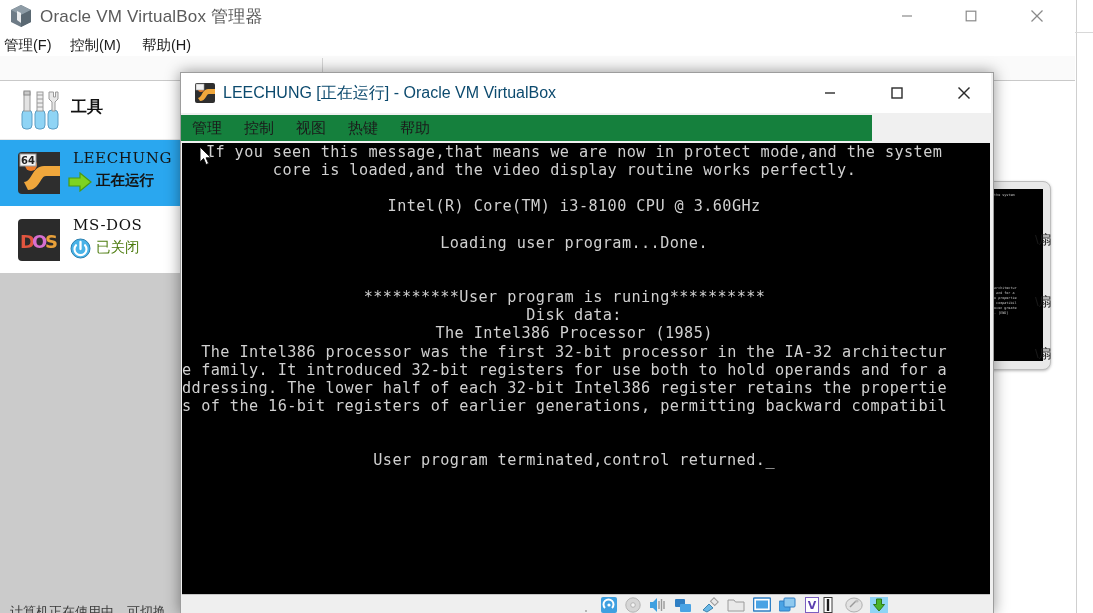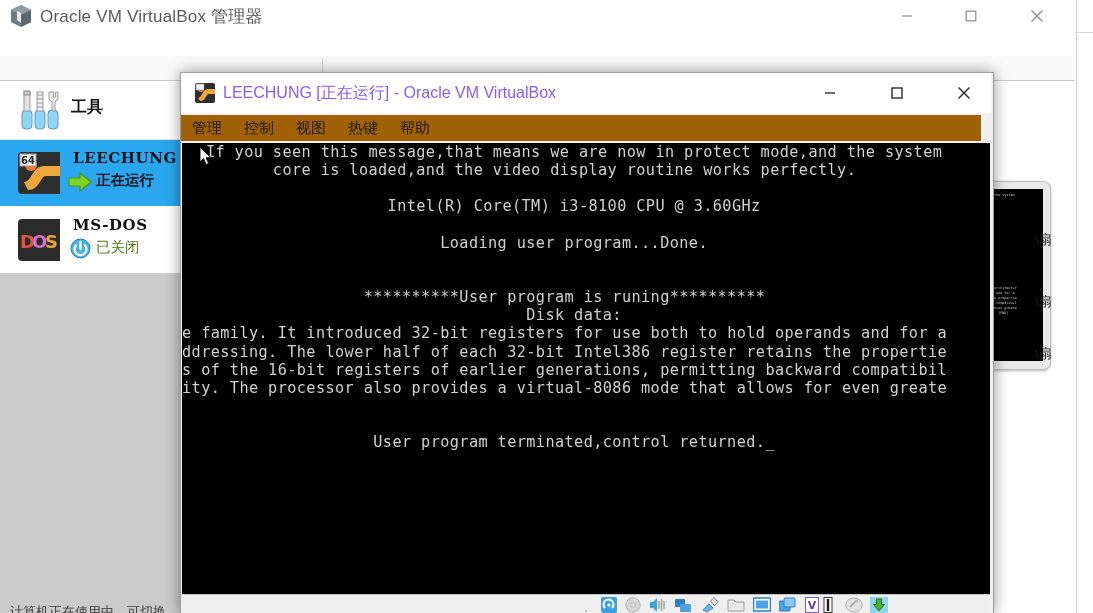--- a/index.html
+++ b/index.html
@@ -29,21 +29,21 @@
 
   
   #mgr-toolbar{position:absolute;left:0;top:56px;width:1075px;height:24px;background:#fafafa;border-bottom:1px solid #c9c9c9;}
   #tb-sep{position:absolute;left:322px;top:2px;width:1px;height:20px;background:#d5d5d5;}
   .tb-icon{position:absolute;top:13px;}
 
   
   #sidebar{position:absolute;left:0;top:81px;width:322px;height:532px;background:#ffffff;}
   .vm-row{position:absolute;left:0;width:322px;height:64px;}
   .vm-row .vm-icon{position:absolute;left:18px;top:12px;width:63px;height:42px;border-radius:4px;overflow:hidden;}
-  .vm-row .vm-name{position:absolute;left:73px;font-size:15px;font-weight:bold;color:#111;white-space:nowrap;
+  .vm-row .vm-name{position:absolute;left:73px;font-size:15px;font-weight:normal;color:#111;white-space:nowrap;
      font-family:"DejaVu Serif","Liberation Serif",serif;letter-spacing:.6px;}
   .vm-row .vm-state{position:absolute;left:96px;font-size:14.5px;white-space:nowrap;color:#4d7c0f;}
   #row-tools{top:0;height:58px;background:#ffffff;border-bottom:1px solid #e7e7e7;}
   #row-tools .tools-label{position:absolute;left:71px;top:16px;font-size:16px;font-weight:bold;color:#111;
      font-family:"DejaVu Serif","Liberation Serif",serif;}
   #row-leechung{top:59px;height:66px;background:#2aa7ef;}
   #row-leechung .vm-name{top:9px;color:#141414;}
   #row-leechung .vm-state{top:31px;color:#141414;font-weight:bold;}
   #row-msdos{top:126px;height:66px;background:#ffffff;}
   #row-msdos .vm-name{top:9px;}
@@ -58,25 +58,25 @@
   #preview-screen{position:absolute;left:6px;top:7px;width:54px;height:172px;background:#000;overflow:hidden;}
   .pv-line{position:absolute;color:#cfcfcf;font-family:"DejaVu Sans Mono","Liberation Mono",monospace;
      font-size:3.4px;line-height:4.4px;white-space:nowrap;letter-spacing:0;}
   .detail-row{position:absolute;left:712px;font-size:13px;color:#1a1a1a;white-space:nowrap;}
 
   
   #vmwin{position:absolute;left:180px;top:72px;width:812px;height:541px;background:#f0f0f0;
      box-shadow:0 0 14px rgba(0,0,0,.42);border:1px solid #9d9d9d;border-bottom:none;}
   #vm-titlebar{position:absolute;left:0;top:0;width:810px;height:40px;background:#ffffff;}
   #vm-icon{position:absolute;left:14px;top:10px;width:20px;height:20px;border-radius:2px;overflow:hidden;}
-  #vm-title{position:absolute;left:42px;top:8px;font-size:16px;color:#8b5cf6;line-height:24px;white-space:nowrap;}
+  #vm-title{position:absolute;left:42px;top:8px;font-size:16px;color:#0c4a6e;line-height:24px;white-space:nowrap;}
   #vm-min{left:622px;top:0;} #vm-max{left:689px;top:0;} #vm-close{left:756px;top:0;}
   #vmwin .win-ctl{height:40px;width:54px;}
 
-  #vm-menubar{position:absolute;left:0;top:42px;width:800px;height:26px;background:#a16207;}
+  #vm-menubar{position:absolute;left:0;top:42px;width:691px;height:26px;background:#15803d;}
   .vm-menu{position:absolute;top:0;font-size:15px;color:#1b1b1b;line-height:26px;white-space:nowrap;}
   #vmm0{left:11px;} #vmm1{left:63px;text-align:center;} #vmm2{left:115px;} #vmm3{left:167px;} #vmm4{left:219px;}
 
   
   #console{position:absolute;left:1px;top:70px;width:808px;height:451px;background:#000000;overflow:hidden;}
   #console-inner{position:absolute;left:0;top:0;}
   .cl{
     font-family:"DejaVu Sans Mono","Liberation Mono",monospace;
     font-size:15.2px;line-height:18.15px;color:#d0d0d0;white-space:pre;
     letter-spacing:0.42px;height:18.15px;text-align:center;
@@ -117,20 +117,25 @@
         </svg>
     </div>
     <div class="win-ctl" id="mgr-close">
       <svg width="13" height="13" viewBox="0 0 13 13">
           <line x1="1" y1="1" x2="12" y2="12" stroke="#8a8a8a" stroke-width="1.2"></line>
           <line x1="12" y1="1" x2="1" y2="12" stroke="#8a8a8a" stroke-width="1.2"></line>
         </svg>
     </div>
   </div>
 
+  <div id="mgr-menubar">
+    <span class="mgr-menu" id="mm0">管理(F)</span>
+    <span class="mgr-menu" id="mm1">控制(M)</span>
+    <span class="mgr-menu" id="mm2">帮助(H)</span>
+  </div>
 
   <div id="mgr-toolbar">
     <div id="tb-sep"></div>
     <span class="tb-icon" style="left:400px;">
       <svg width="26" height="11" viewBox="0 0 26 11">
           <polygon points="3,11 7,3 11,11" fill="#3d78c8"></polygon>
           <polygon points="10,11 14,4 18,11" fill="#4a86d6"></polygon>
           <polygon points="17,11 21,3 25,11" fill="#3d78c8"></polygon>
         </svg>
     </span>
@@ -295,24 +300,25 @@
         <div class="cl">  If you seen this message,that means we are now in protect mode,and the system</div>
         <div class="cl">core is loaded,and the video display routine works perfectly.</div>
         <div class="cl">&nbsp;</div>
         <div class="cl">  Intel(R) Core(TM) i3-8100 CPU @ 3.60GHz</div>
         <div class="cl">&nbsp;</div>
         <div class="cl">  Loading user program...Done.</div>
         <div class="cl">&nbsp;</div>
         <div class="cl">&nbsp;</div>
         <div class="cl">**********User program is runing**********</div>
         <div class="cl">  Disk data:</div>
+        <div class="cl">  The Intel386 Processor (1985)</div>
+        <div class="cl">  The Intel386 processor was the first 32-bit processor in the IA-32 architectur</div>
         <div class="cl">e family. It introduced 32-bit registers for use both to hold operands and for a</div>
         <div class="cl">ddressing. The lower half of each 32-bit Intel386 register retains the propertie</div>
         <div class="cl">s of the 16-bit registers of earlier generations, permitting backward compatibil</div>
-        <div class="cl">ity. The processor also provides a virtual-8086 mode that allows for even greate</div>
         <div class="cl">&nbsp;</div>
         <div class="cl">&nbsp;</div>
         <div class="cl">  User program terminated,control returned._</div>
       </div>
     <span id="cursor-arrow">
       <svg width="13" height="19" viewBox="0 0 13 19">
         <polygon points="0,0 0,15 3.6,11.6 6.1,17.6 8.6,16.4 6.1,10.8 11,10.8" fill="#ffffff" stroke="#101010" stroke-width="1"></polygon>
       </svg>
     </span>
   </div>

